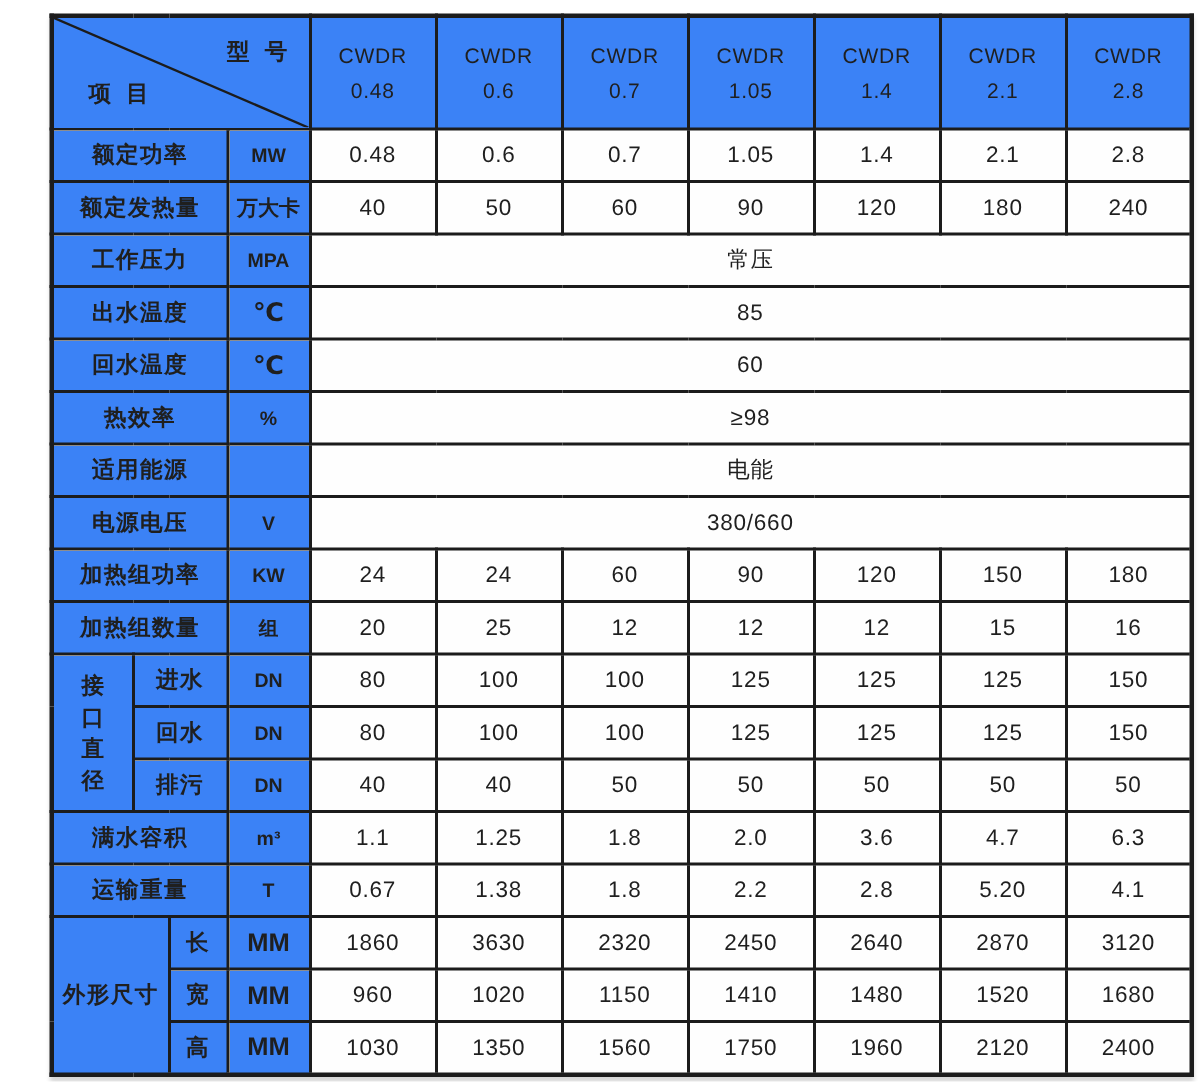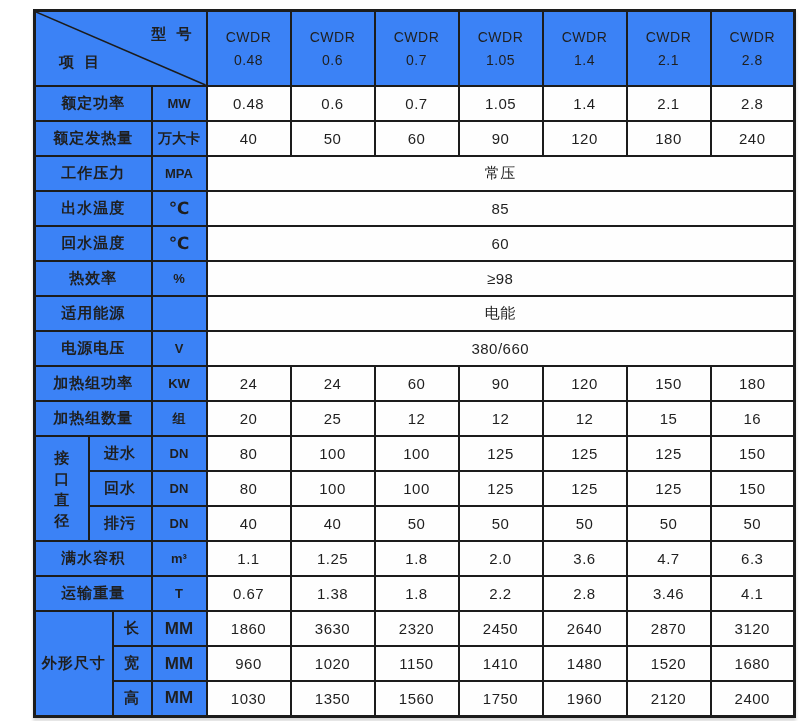--- a/index.html
+++ b/index.html
@@ -227,21 +227,21 @@
 </tr>
 
 <tr>
   <td class="g lbl" colspan="3">运输重量</td>
   <td class="g unit">T</td>
   <td class="w val">0.67</td>
   <td class="w val">1.38</td>
   <td class="w val">1.8</td>
   <td class="w val">2.2</td>
   <td class="w val">2.8</td>
-  <td class="w val">3.46</td>
+  <td class="w val">5.20</td>
   <td class="w val">4.1</td>
 </tr>
 
 <tr>
   <td class="g lbl" colspan="2" rowspan="3">外形尺寸</td>
   <td class="g sub">长</td>
   <td class="g unit u-sm">MM</td>
   <td class="w val">1860</td>
   <td class="w val">3630</td>
   <td class="w val">2320</td>

